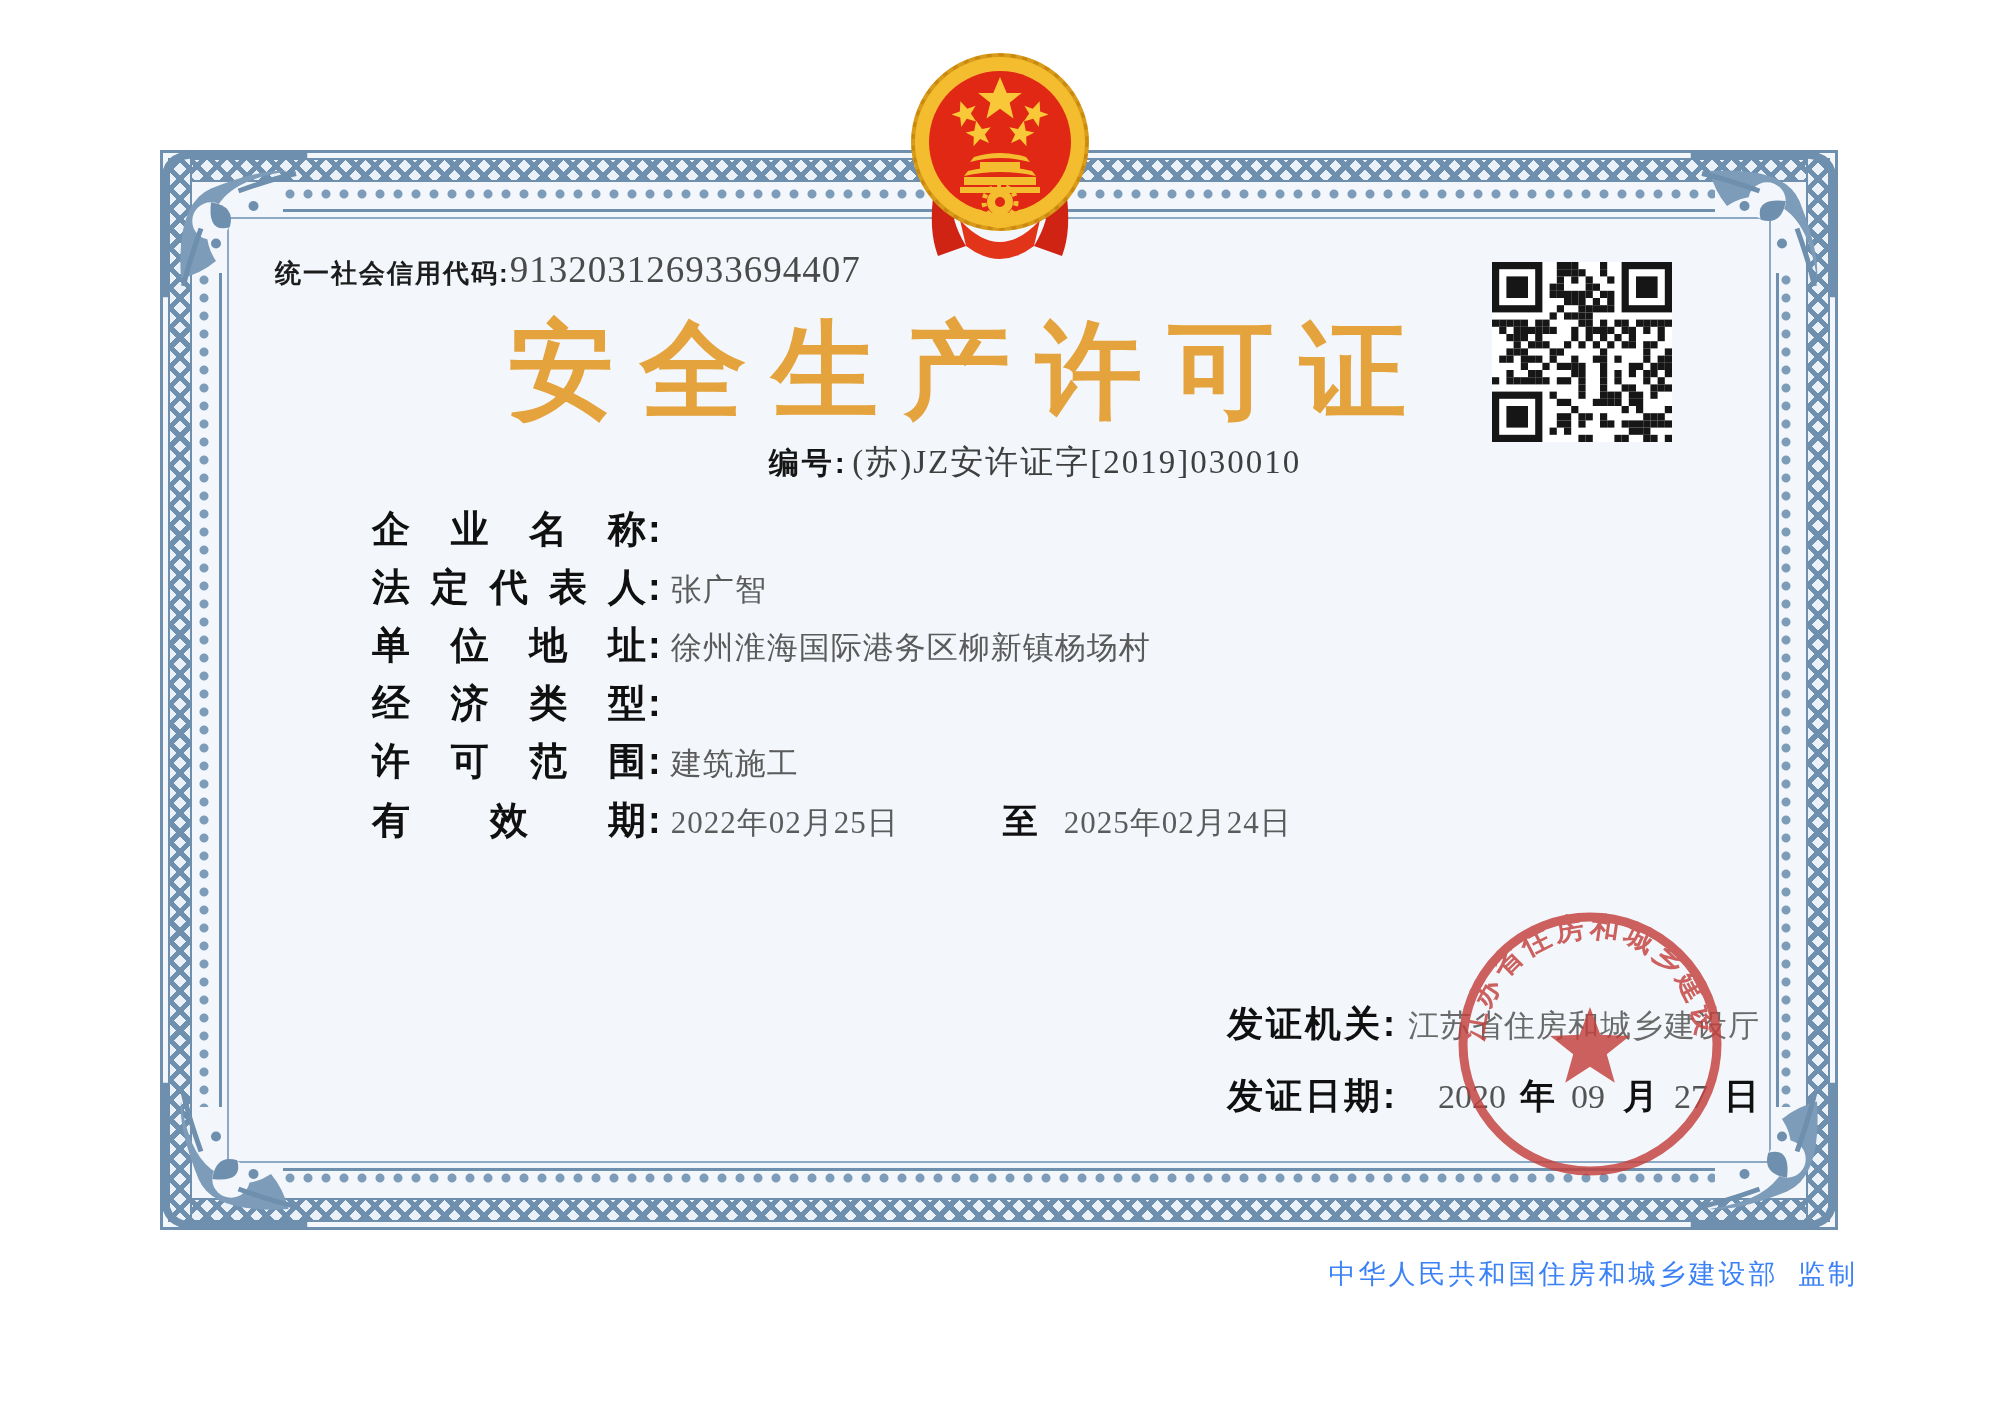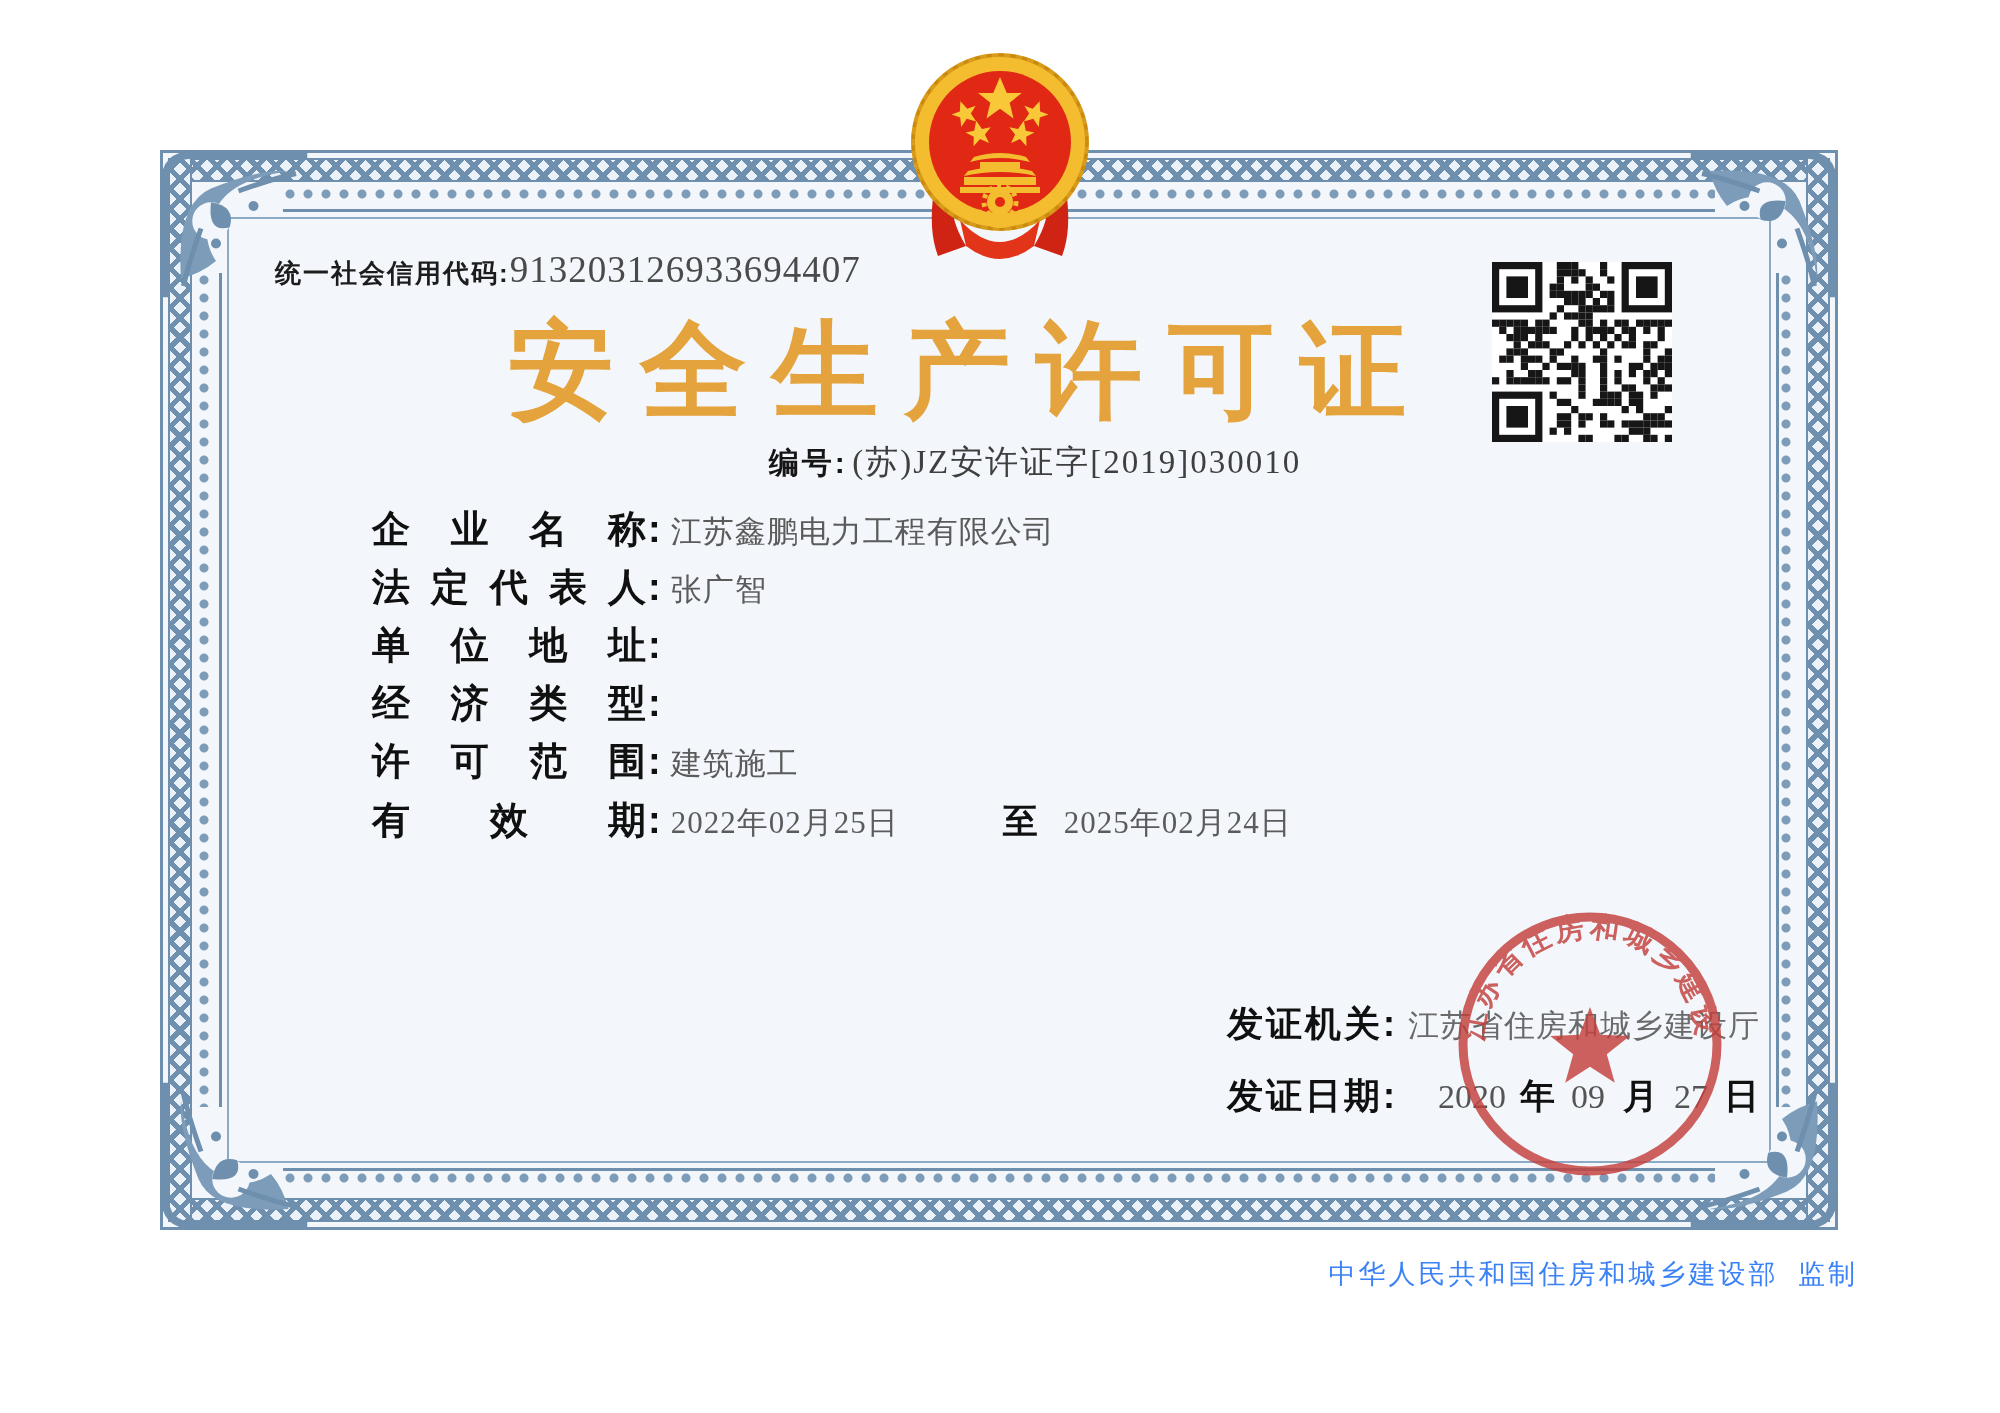--- a/index.html
+++ b/index.html
@@ -418,30 +418,30 @@
 
   <div class="serial-line">
     <span class="serial-label">编号:</span>
     <span class="serial-value">(苏)JZ安许证字[2019]030010</span>
   </div>
 
   <div class="rows">
     <div class="frow">
       <span class="flabel">企 业 名 称</span>
         <span class="fcolon">:</span>
-        <span class="fvalue">江苏鑫鹏电力工程有限公司</span>
     </div>
     <div class="frow">
       <span class="flabel">法 定 代 表 人</span>
         <span class="fcolon">:</span>
         <span class="fvalue">张广智</span>
     </div>
     <div class="frow">
       <span class="flabel">单 位 地 址</span>
         <span class="fcolon">:</span>
+        <span class="fvalue">徐州淮海国际港务区柳新镇杨场村</span>
     </div>
     <div class="frow">
       <span class="flabel">经 济 类 型</span>
         <span class="fcolon">:</span>
     </div>
     <div class="frow">
       <span class="flabel">许 可 范 围</span>
         <span class="fcolon">:</span>
         <span class="fvalue">建筑施工</span>
     </div>

